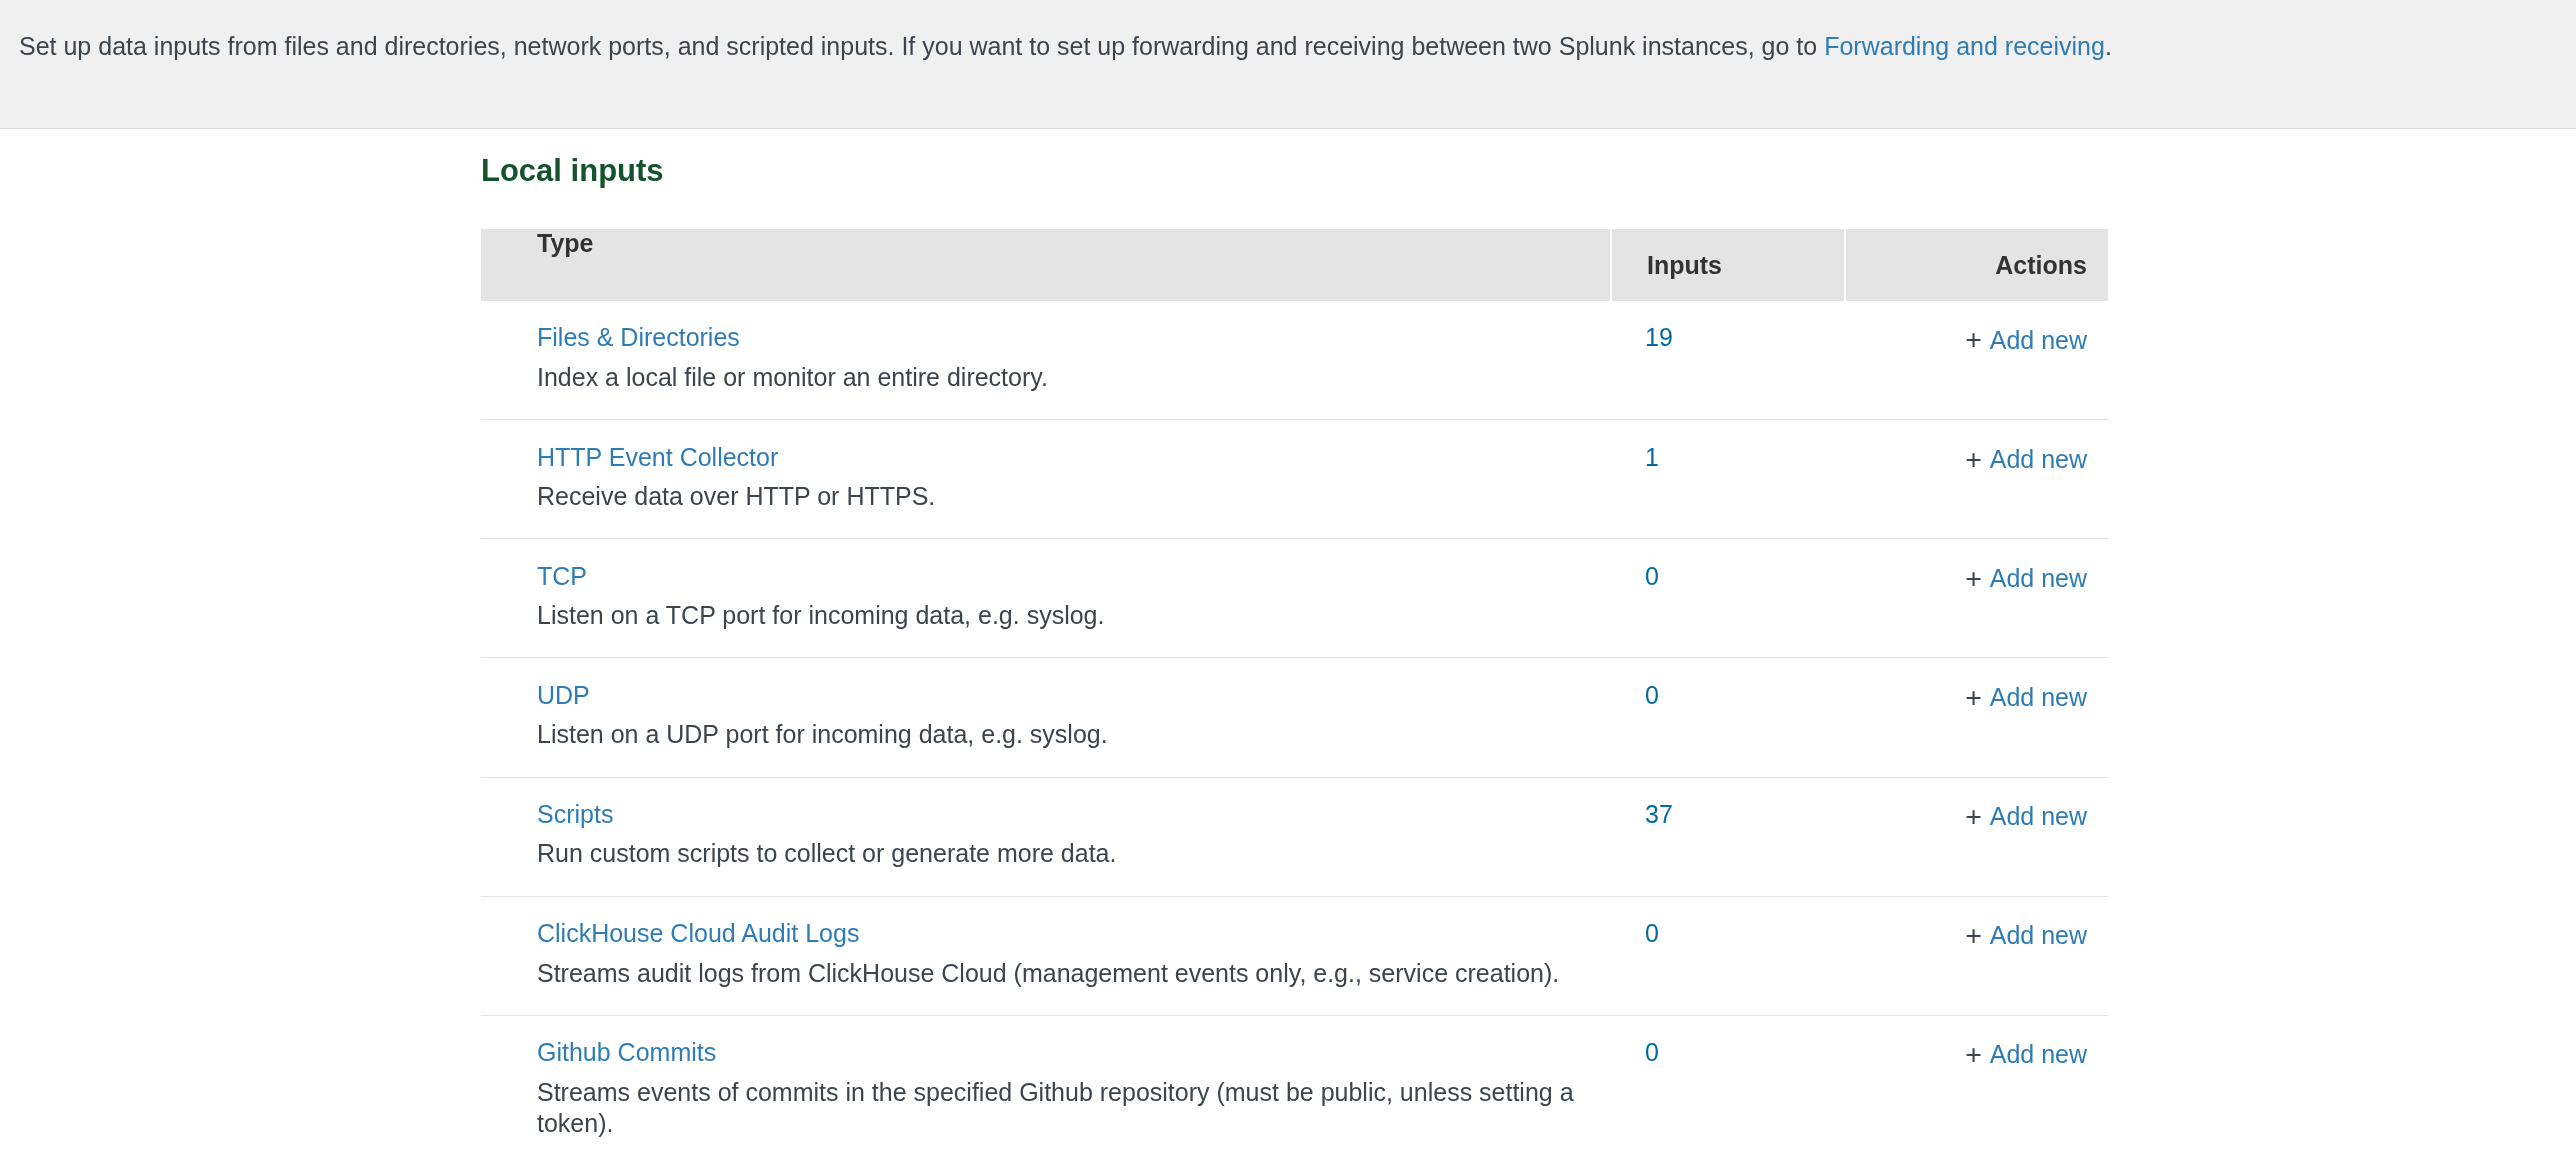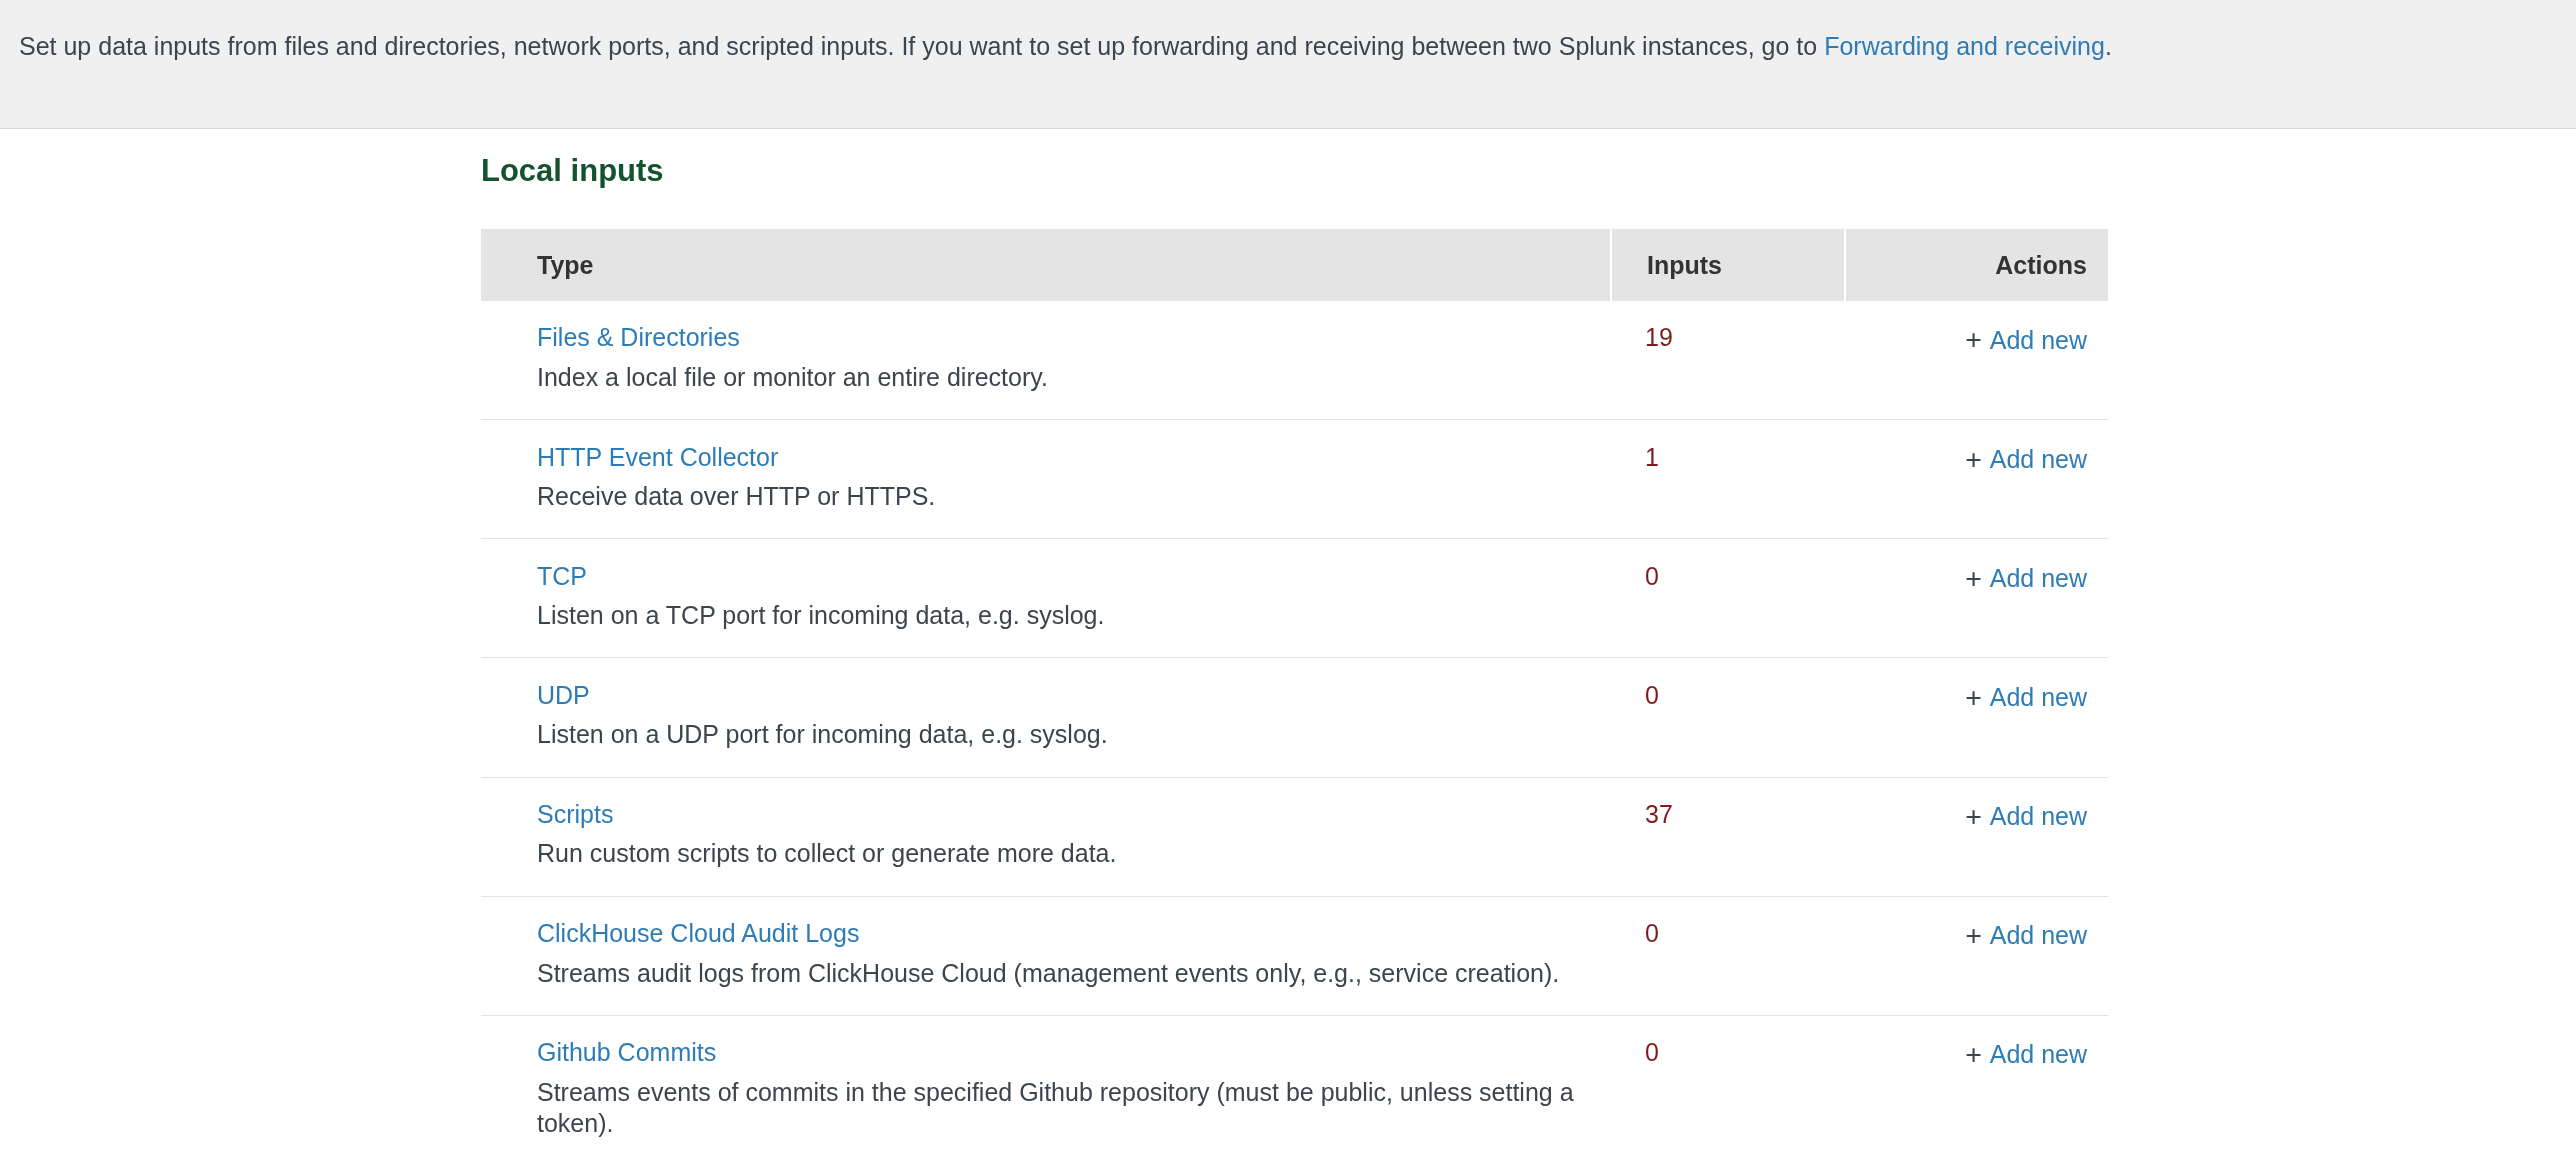--- a/index.html
+++ b/index.html
@@ -52,21 +52,21 @@
     font-size: 31px;
     font-weight: bold;
     color: #14532d;
   }
 
   
   .itable { width: 1627px; font-size: 25px; }
 
   .thead {
     display: flex;
-    align-items: center;
+    align-items: flex-start;
     background: #e4e4e4;
     height: 72px;
     font-weight: bold;
     color: #333333;
   }
   .col-type   { width: 1129px; padding-left: 56px; }
   .col-inputs { width: 234px;  padding-left: 35px; }
   .col-actions{ flex: 1; text-align: right; padding-right: 21px; }
 
   .thead .col-inputs,
@@ -87,21 +87,21 @@
   .type-link {
     font-size: 25px;
     display: inline-block;
   }
   .type-desc {
     margin-top: 9.5px;
     font-size: 25px;
     color: #3c444d;
     line-height: 1.25;
   }
-  .count { color: #7f1d1d; }
+  .count { color: #0369a1; }
 
   .add-new {
     font-size: 25px;
     white-space: nowrap;
   }
   .add-new .plus {
     color: #3c444d;
     font-size: 28.5px;
     font-weight: normal;
     margin-right: 7.8px;

